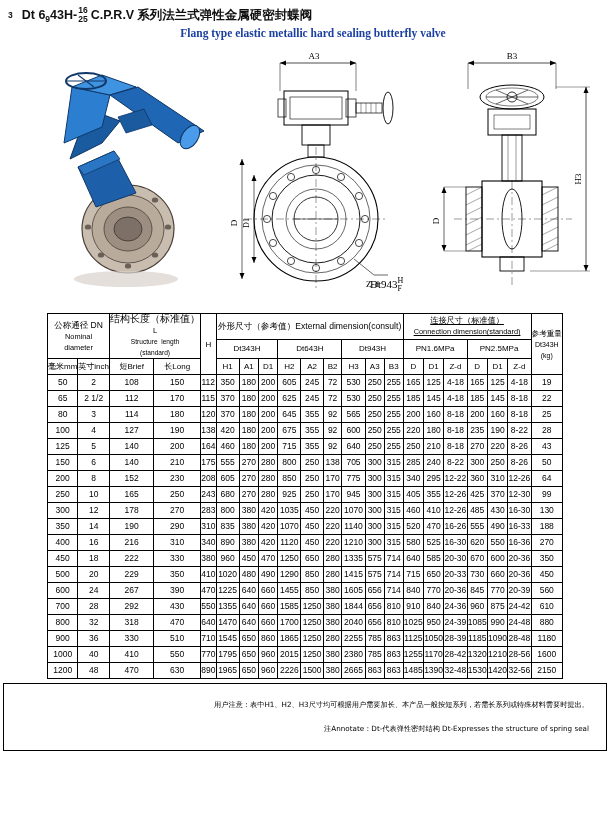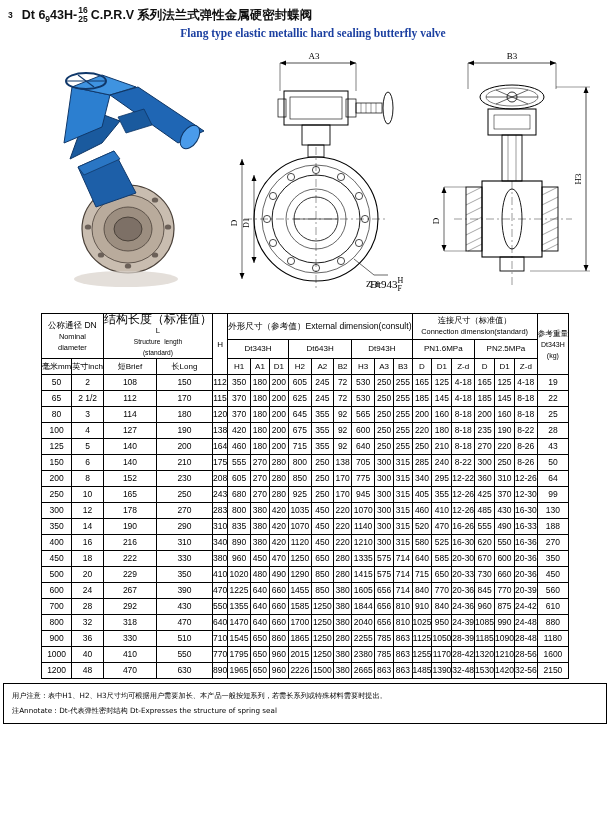--- a/index.html
+++ b/index.html
@@ -56,21 +56,21 @@
   td.num{font-size:8.5px;}
 
   
   .notes{
     width:594px;margin:4px auto 0 auto;
     border:1px solid #000;
     padding:3px 4px 3px 4px;
     font-size:7.4px;line-height:10.5px;
     font-family:"Liberation Serif", serif;
   }
-  .notes div{margin:4px;}
+  .notes div{margin:13px;text-align:right;}
   .note-cn{font-family:"DejaVu Sans", sans-serif;font-size:7.2px;}
 </style>
 </head>
 <body>
 
 <div class="page">
 
   <div class="header">
     <div class="title-line">
       <span style="display:inline-flex;flex-direction:column;align-items:center;line-height:9px;">
@@ -274,28 +274,28 @@
 
   <table class="spec">
     <thead>
       <tr class="rowh">
         <th colspan="2" rowspan="2" class="th-big">
           <div>公称通径 DN</div>
           <div style="font-size:7.4px;">Nominal</div>
           <div style="font-size:7.4px;">diameter</div>
         </th>
         <th colspan="2" rowspan="2">
-          <div style="font-size:12px;">结构长度（标准值）</div>
+          <div style="font-size:10px;font-family:Liberation Mono, monospace;">结构长度（标准值）</div>
           <div style="font-size:7.6px;">L</div>
           <div style="font-size:6.6px;">Structure&nbsp;&nbsp;length</div>
           <div style="font-size:6.6px;">(standard)</div>
         </th>
         <th rowspan="3" style="width:22px;">H</th>
         <th colspan="9" style="font-size:8.6px;">外形尺寸（参考值）External dimension(consult)</th>
-        <th colspan="6" style="font-size:8.2px;">
+        <th colspan="6" style="font-size:8.2px;text-decoration:underline;">
           <div>连接尺寸（标准值）</div>
           <div style="font-size:7.4px;">Connection dimension(standard)</div>
         </th>
         <th rowspan="3" style="width:26px;">
           <div style="font-size:7.6px;">参考重量</div>
           <div style="font-size:7px;">Dt343H</div>
           <div style="font-size:7px;">(kg)</div>
         </th>
       </tr>
       <tr class="rowh">

